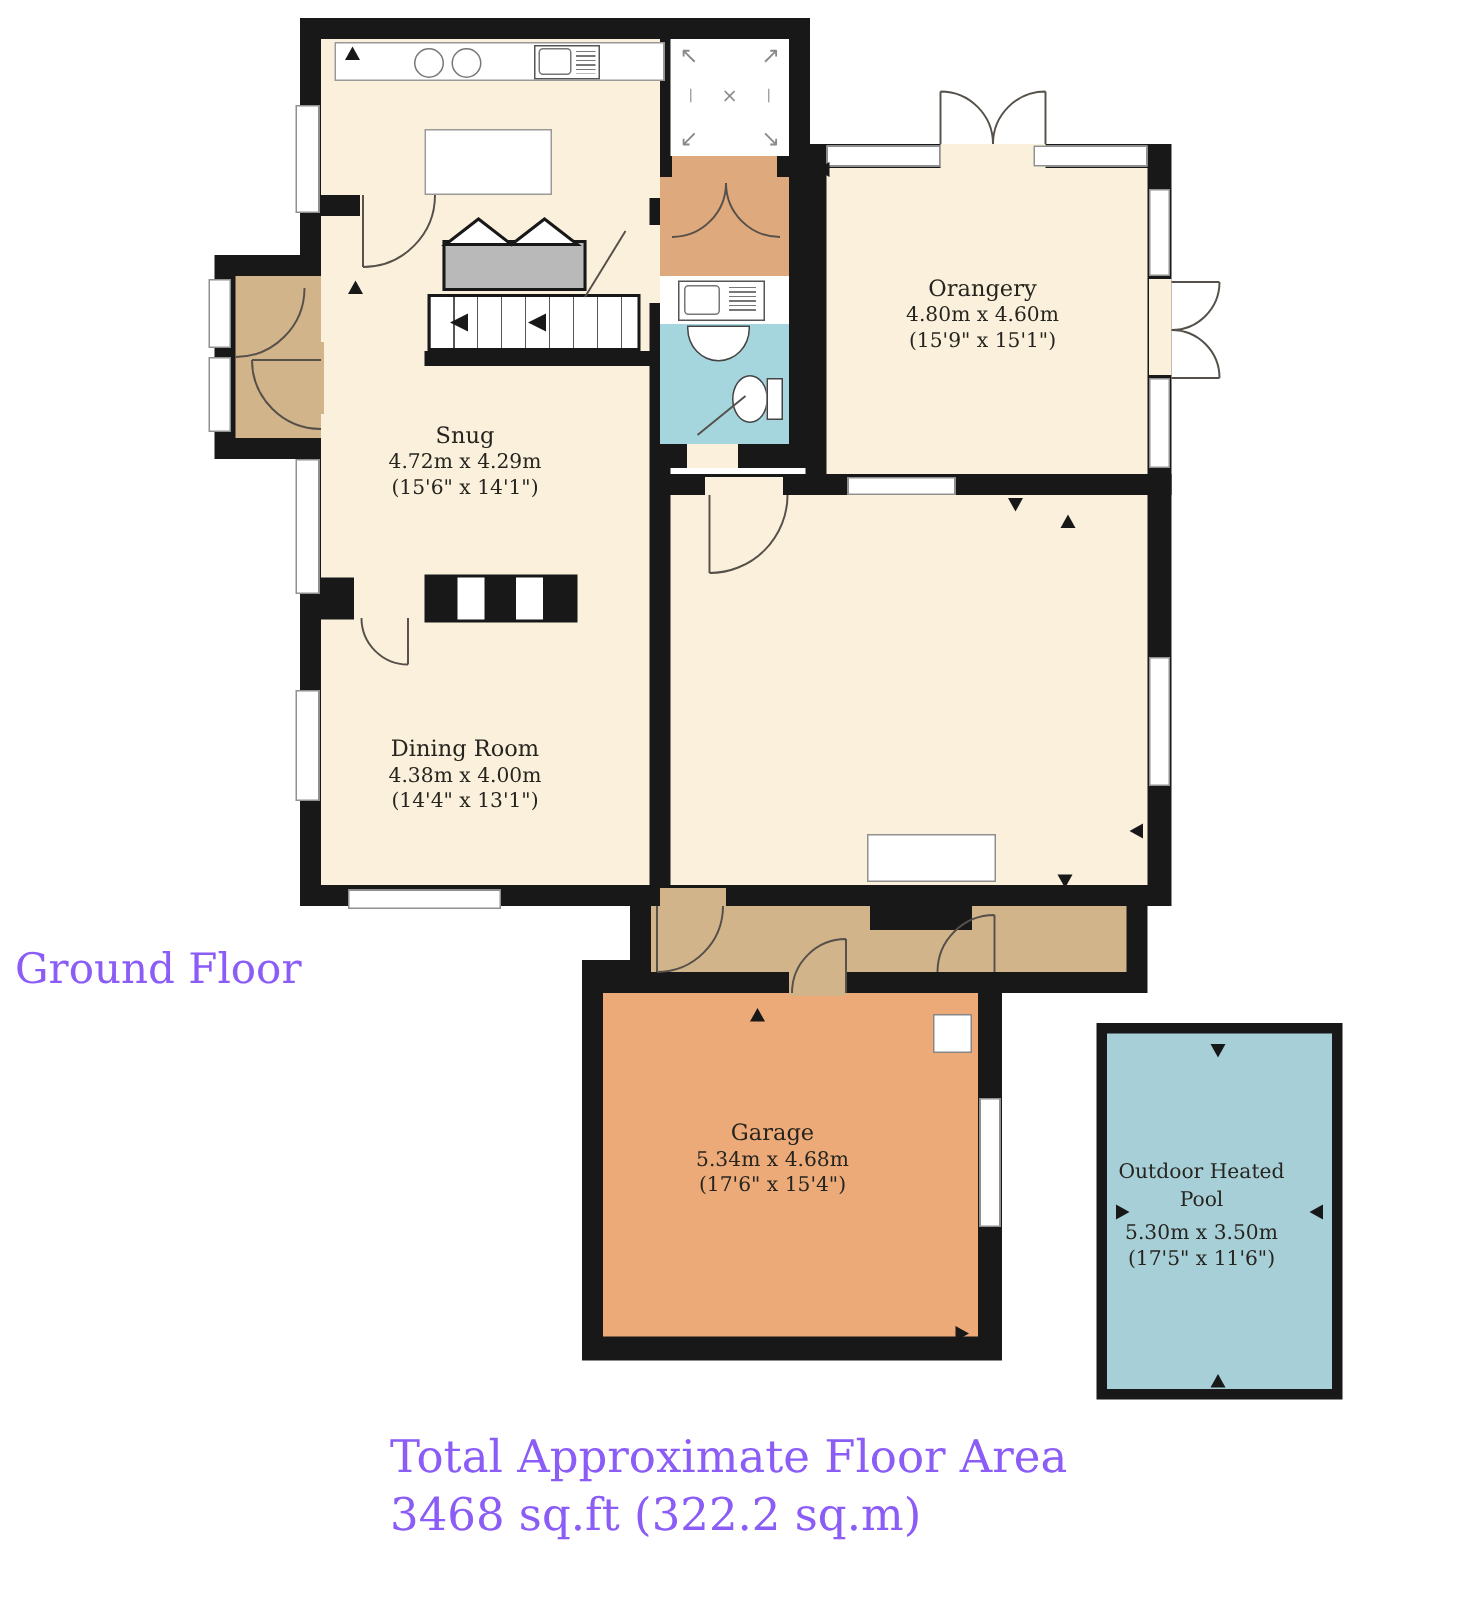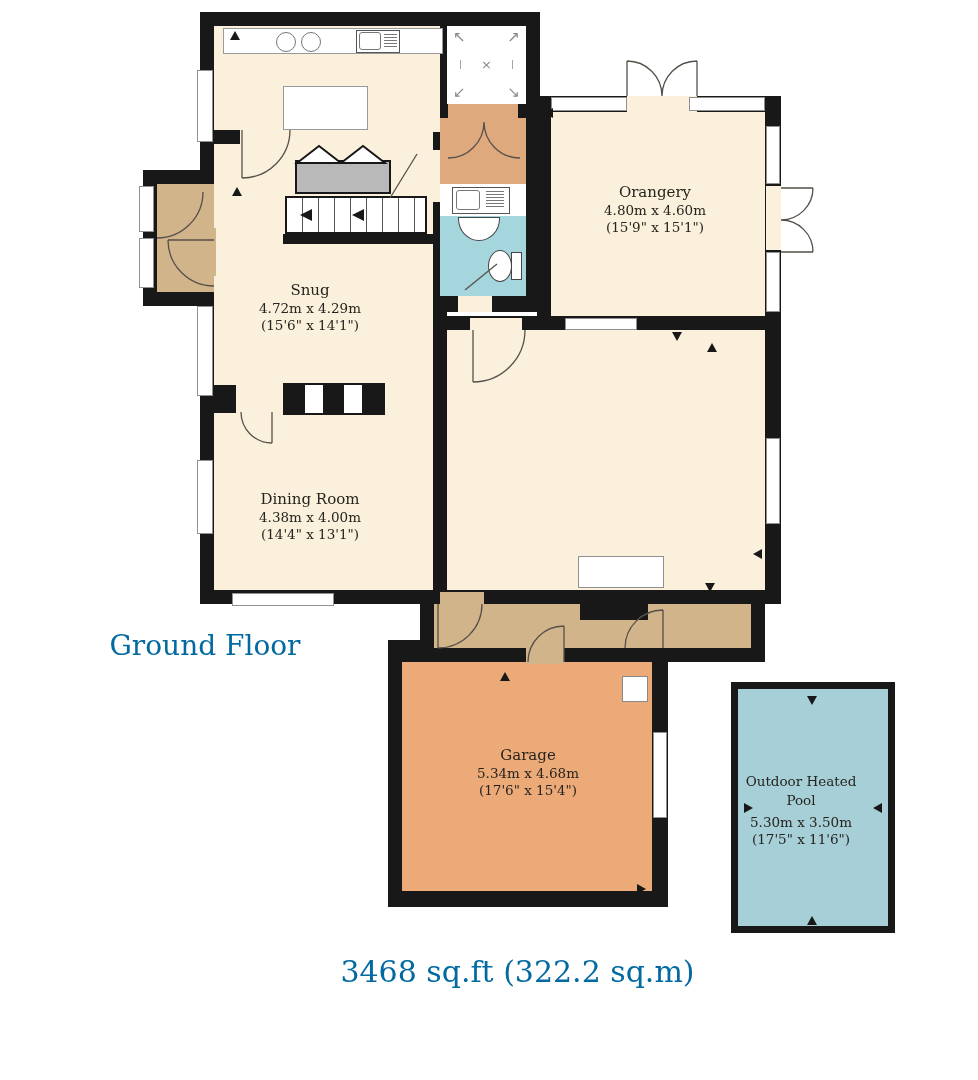--- a/index.html
+++ b/index.html
@@ -14,21 +14,21 @@
   .wcfill{background:#a5d6de;}
   .poolfill{background:#a7cfd7;}
   .white{background:#ffffff;}
   .window{position:absolute;box-sizing:border-box;background:#fff;border:1px solid #909090;}
   .fix{position:absolute;box-sizing:border-box;background:#fff;border:1px solid #777;}
   .circle{border-radius:50%;background:transparent;}
   .label{position:absolute;text-align:center;color:#26241e;}
   .label .rname{font-size:15px;line-height:19px;}
   .label .dim{font-size:13.5px;line-height:17px;}
   .label.small .rname{font-size:13.5px;}
-  .bigtext{position:absolute;text-align:center;color:#0369a1;}
+  .bigtext{position:absolute;text-align:left;color:#8b5cf6;}
   .bigtext.gf{font-size:28px;line-height:36px;}
   .bigtext.tot{font-size:30px;line-height:39px;}
   .skylight{position:absolute;background:#fff;color:#8a8a8a;font-family:"DejaVu Sans",sans-serif;}
   .sk{position:absolute;font-size:15px;line-height:15px;}
   .sk.nw{left:6px;top:4px;} .sk.ne{right:6px;top:4px;}
   .sk.sw{left:6px;bottom:4px;} .sk.se{right:6px;bottom:4px;}
   .sk.cx{left:50%;top:50%;transform:translate(-50%,-55%);font-size:13px;}
   .sk.dl{left:12px;top:50%;transform:translateY(-55%);font-size:9px;}
   .sk.dr{right:12px;top:50%;transform:translateY(-55%);font-size:9px;}
   .treads{position:absolute;box-sizing:border-box;border:2px solid #181818;
@@ -181,31 +181,32 @@
   <div class="label" style="left:225px;top:281px;width:170px">
     <div class="rname">Snug</div>
     <div class="dim">4.72m x 4.29m</div>
     <div class="dim">(15'6" x 14'1")</div>
   </div>
   <div class="label" style="left:215px;top:490px;width:190px">
     <div class="rname">Dining Room</div>
     <div class="dim">4.38m x 4.00m</div>
     <div class="dim">(14'4" x 13'1")</div>
   </div>
-  <div class="label" style="left:433px;top:746px;width:190px">
+  <div class="label" style="left:420px;top:746px;width:190px">
     <div class="rname">Garage</div>
     <div class="dim">5.34m x 4.68m</div>
     <div class="dim">(17'6" x 15'4")</div>
   </div>
   <div class="label small" style="left:738px;top:772px;width:126px">
     <div class="rname">Outdoor Heated Pool</div>
     <div class="dim" style="margin-top:4px">5.30m x 3.50m</div>
     <div class="dim">(17'5" x 11'6")</div>
   </div>
 
   <div class="bigtext gf" style="left:10px;top:628px;width:390px">
     <div>Ground Floor</div>
   </div>
   <div class="bigtext tot" style="left:260px;top:952px;width:515px">
+    <div>Total Approximate Floor Area</div>
     <div>3468 sq.ft (322.2 sq.m)</div>
   </div>
 
 </div>
 
 </body></html>

